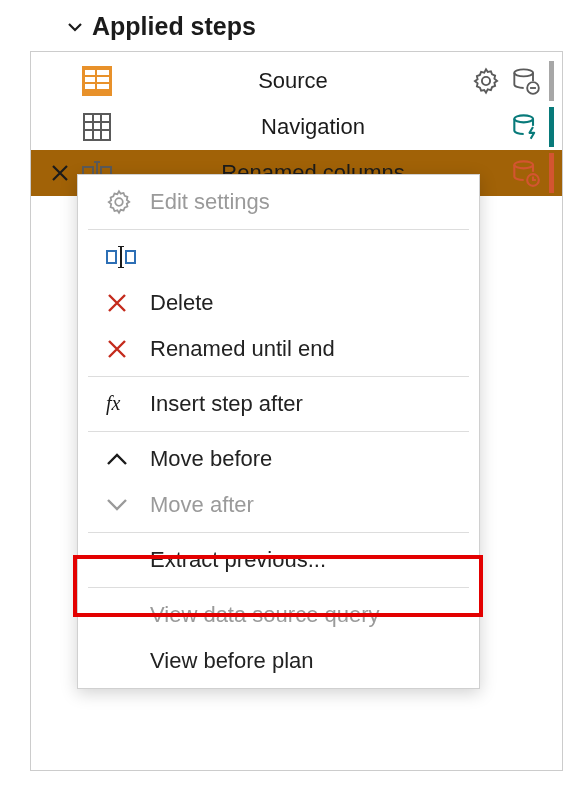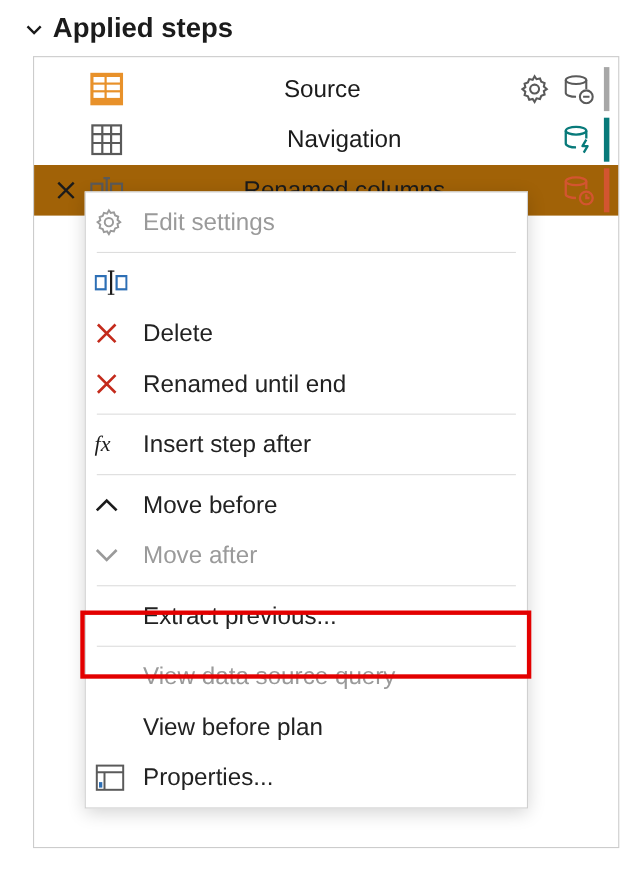--- a/index.html
+++ b/index.html
@@ -13,20 +13,21 @@
     overflow: hidden;
   }
   .panel { padding: 12px 0 0 0; }
   .section-header {
     display: flex;
     align-items: center;
     gap: 8px;
     padding: 0 0 10px 22px;
     font-size: 25px;
     font-weight: 600;
+    margin-left: 44px;
   }
   .chevron-down { width: 18px; height: 18px; display:flex; align-items:center; justify-content:center; }
   .steps-container {
     border: 1px solid #ccc;
     margin: 0 18px 0 30px;
     min-height: 720px;
     padding-top: 6px;
   }
   .step-row {
     display: flex;
@@ -56,21 +57,21 @@
     background: #fff;
     border: 1px solid #d0d0d0;
     box-shadow: 0 4px 16px rgba(0,0,0,.18);
     padding: 4px 0;
     z-index: 10;
   }
   .menu-item {
     display: flex;
     align-items: center;
     height: 46px;
-    padding: 0 8px;
+    padding: 0 28px;
     font-size: 22px;
     color: #222;
   }
   .menu-item.disabled { color: #9a9a9a; }
   .menu-icon { width: 44px; display:flex; align-items:center; justify-content:flex-start; }
   .menu-divider { height:1px; background:#ddd; margin: 4px 10px; }
   .highlight-box {
     position: absolute;
     border: 4px solid #e30000;
     pointer-events: none;
@@ -269,27 +270,16 @@
   <div class="menu-item disabled">
     <span class="menu-icon"></span>
     <span>View data source query</span>
   </div>
 
   <div class="menu-item">
     <span class="menu-icon"></span>
     <span>View before plan</span>
   </div>
 
-  <div class="menu-item">
-    <span class="menu-icon">
-      <svg width="28" height="26" viewBox="0 0 28 26">
-        <rect x="2" y="2" width="24" height="22" fill="none" stroke="#5a5a5a" stroke-width="1.8"></rect>
-        <line x1="2" y1="8" x2="26" y2="8" stroke="#5a5a5a" stroke-width="1.8"></line>
-        <line x1="9" y1="8" x2="9" y2="24" stroke="#5a5a5a" stroke-width="1.8"></line>
-        <rect x="4" y="17" width="3" height="5" fill="#2d6fb5"></rect>
-      </svg>
-    </span>
-    <span>Properties...</span>
-  </div>
 
 </div>
 
 <div class="highlight-box" style="top:555px; left:73px; width:410px; height:62px;"></div>
 
 </body></html>

